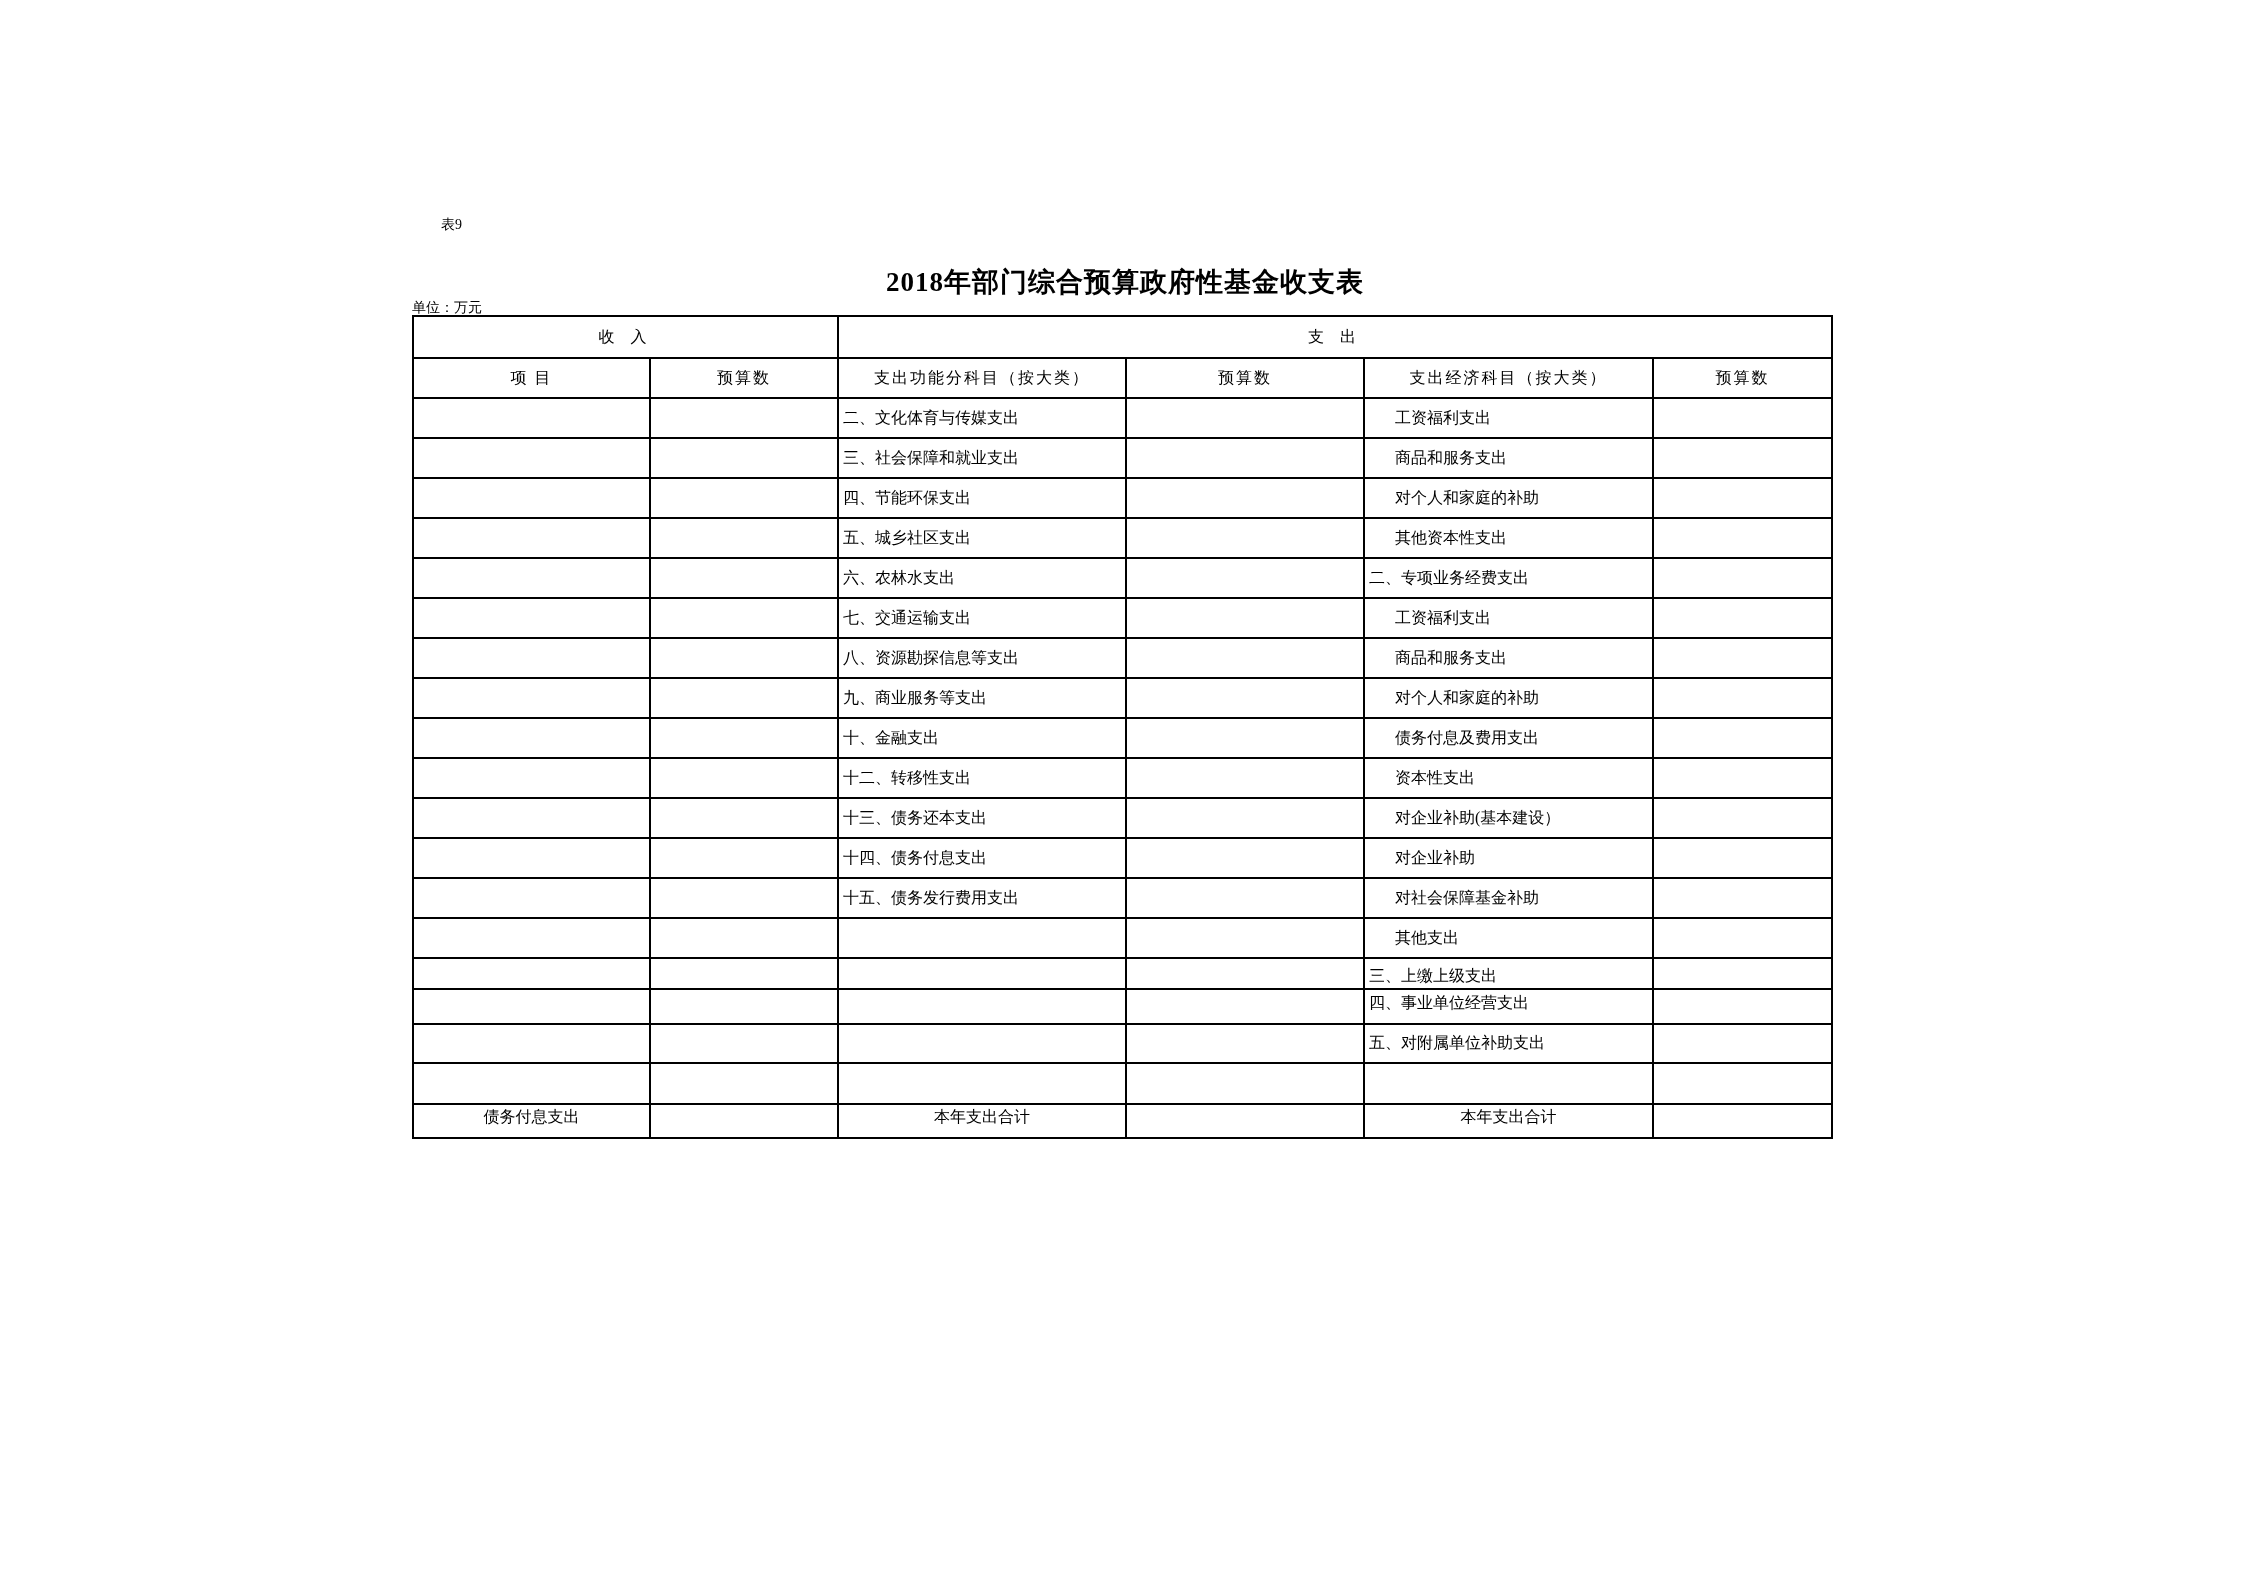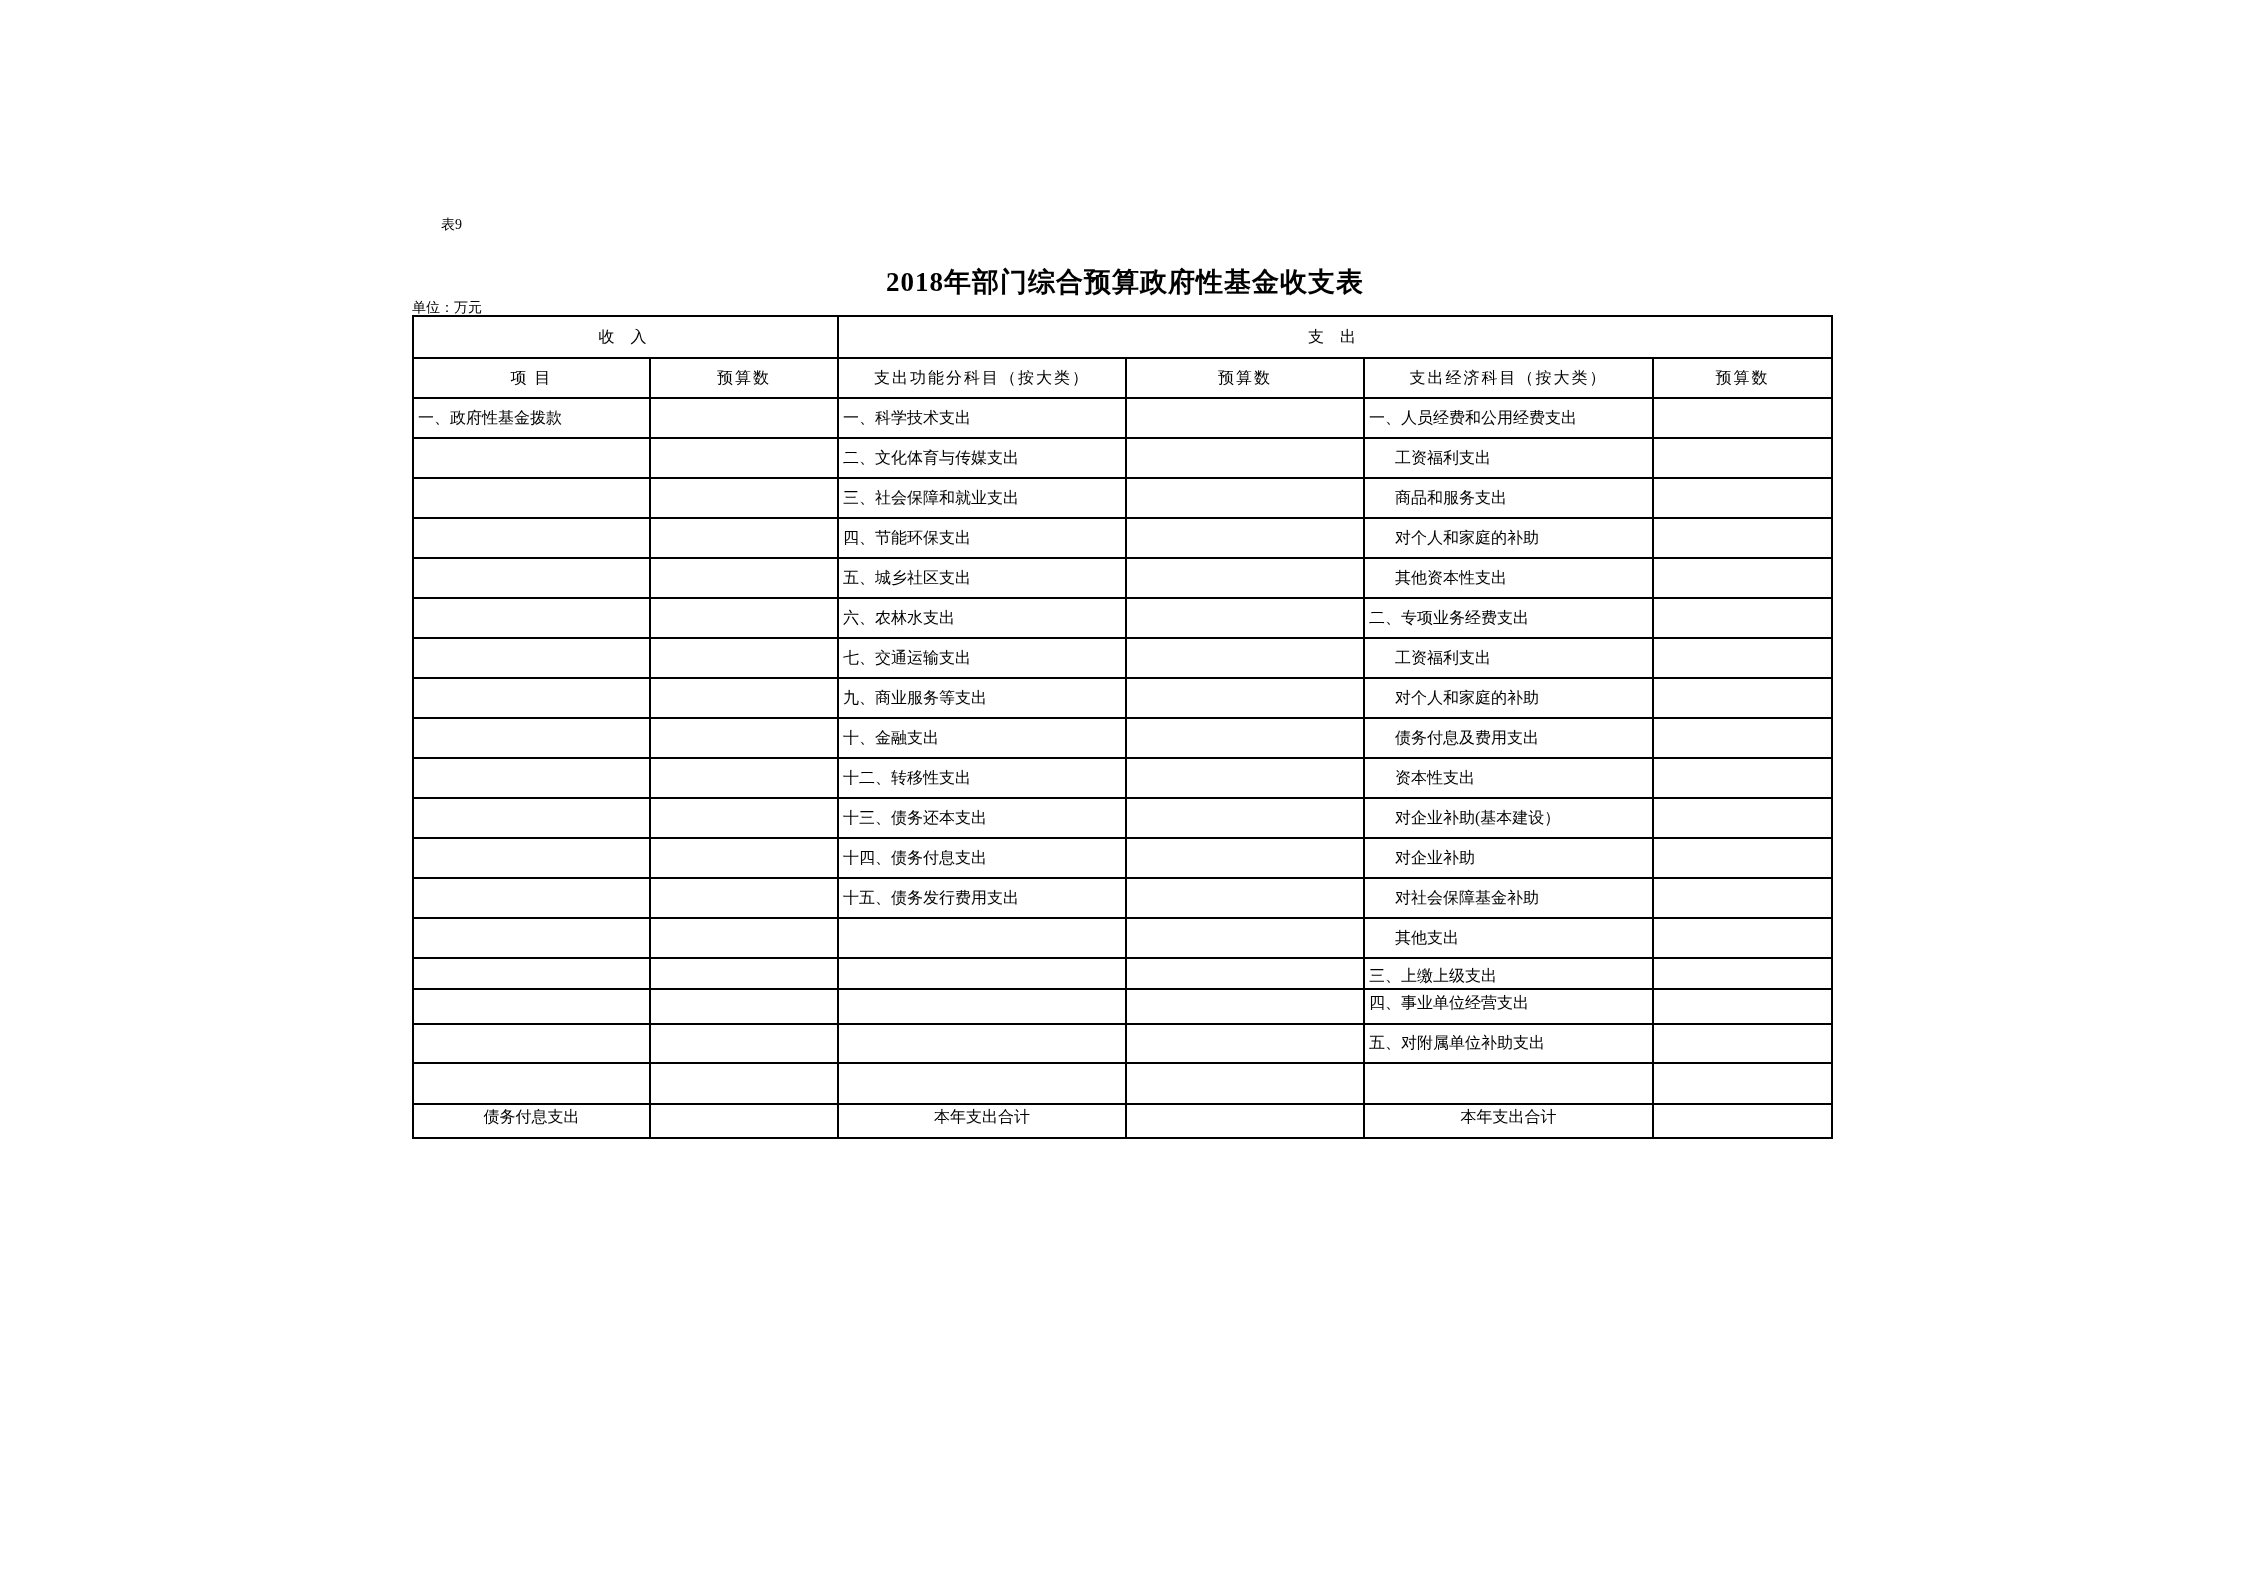--- a/index.html
+++ b/index.html
@@ -117,28 +117,20 @@
       <th>项 目</th>
       <th>预算数</th>
       <th>支出功能分科目（按大类）</th>
       <th>预算数</th>
       <th>支出经济科目（按大类）</th>
       <th>预算数</th>
     </tr>
   </thead>
   <tbody id="table-body">
       <tr style="height: 40px;">
-        <td>一、政府性基金拨款</td>
-        <td></td>
-        <td>一、科学技术支出</td>
-        <td></td>
-        <td>一、人员经费和公用经费支出</td>
-        <td></td>
-      </tr>
-      <tr style="height: 40px;">
         <td></td>
         <td></td>
         <td>二、文化体育与传媒支出</td>
         <td></td>
         <td class="indent">工资福利支出</td>
         <td></td>
       </tr>
       <tr style="height: 40px;">
         <td></td>
         <td></td>
@@ -170,20 +162,28 @@
         <td></td>
         <td>二、专项业务经费支出</td>
         <td></td>
       </tr>
       <tr style="height: 40px;">
         <td></td>
         <td></td>
         <td>七、交通运输支出</td>
         <td></td>
         <td class="indent">工资福利支出</td>
+        <td></td>
+      </tr>
+      <tr style="height: 40px;">
+        <td></td>
+        <td></td>
+        <td>八、资源勘探信息等支出</td>
+        <td></td>
+        <td class="indent">商品和服务支出</td>
         <td></td>
       </tr>
       <tr style="height: 40px;">
         <td></td>
         <td></td>
         <td>九、商业服务等支出</td>
         <td></td>
         <td class="indent">对个人和家庭的补助</td>
         <td></td>
       </tr>

